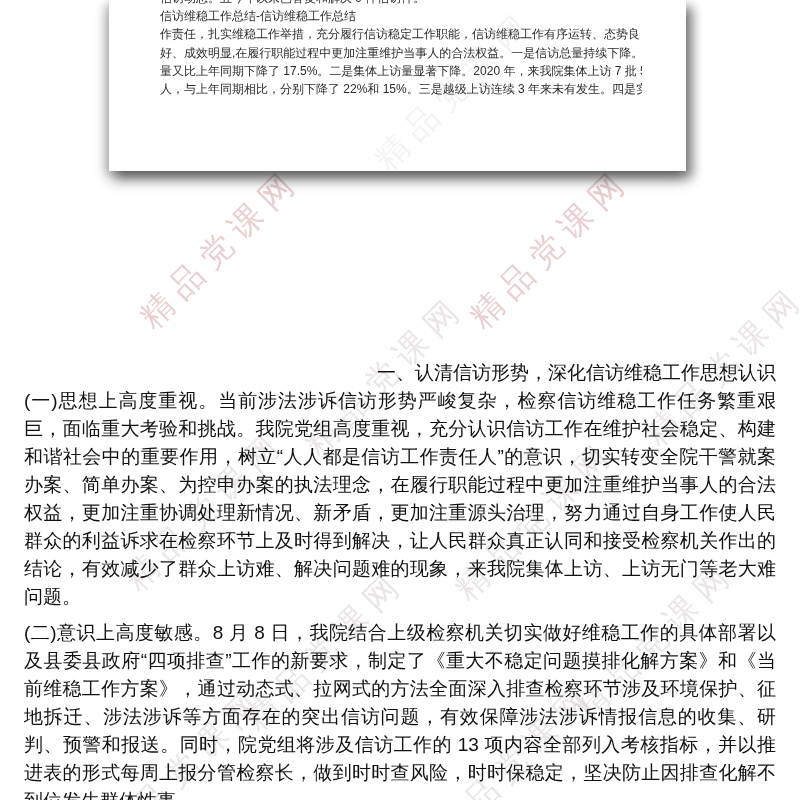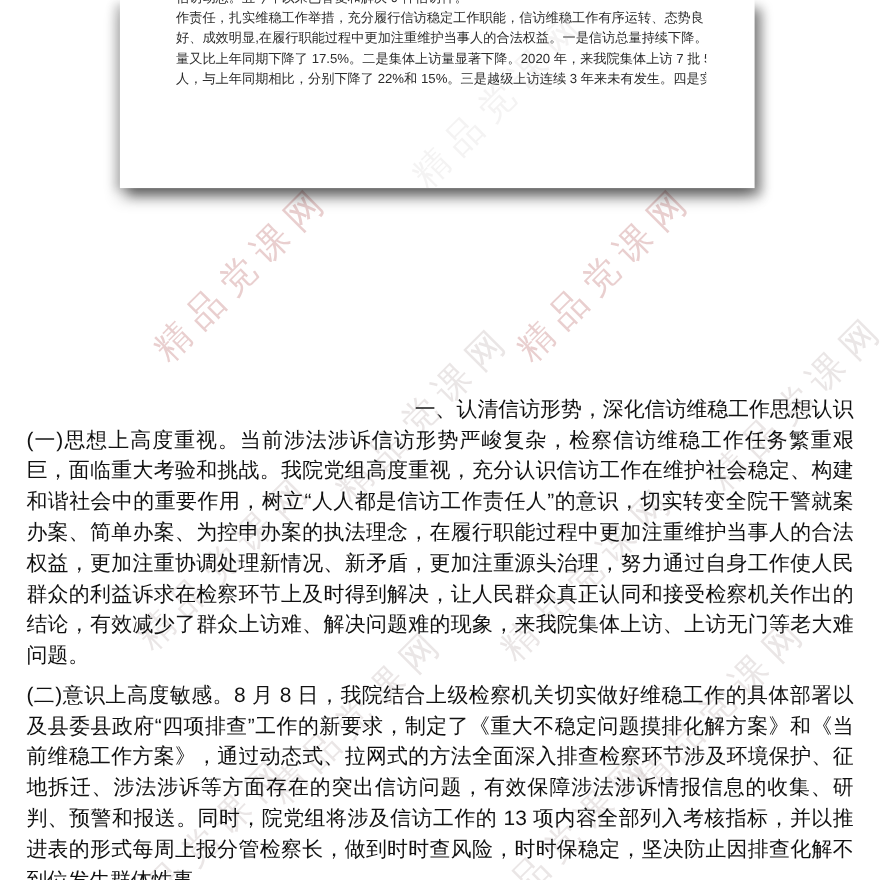--- a/index.html
+++ b/index.html
@@ -60,20 +60,21 @@
   <span class="wm gray" style="left:220px;top:628px;">精品党课网</span>
   <span class="wm gray" style="left:550px;top:618px;">精品党课网</span>
   <span class="wm gray" style="left:80px;top:745px;">精品党课网</span>
   <span class="wm gray" style="left:410px;top:741px;">精品党课网</span>
 
   <span class="wm faint" style="left:350px;top:68px;">精品党课网</span>
 
   <div class="scan-box">
     <div class="scan-text">
       <div class="scan-line">信访动态。五今年以来已答复和解决 9 件信访件。</div>
+      <div class="scan-line">信访维稳工作总结-信访维稳工作总结</div>
       <div class="scan-line">作责任，扎实维稳工作举措，充分履行信访稳定工作职能，信访维稳工作有序运转、态势良</div>
       <div class="scan-line">好、成效明显,在履行职能过程中更加注重维护当事人的合法权益。一是信访总量持续下降。</div>
       <div class="scan-line">量又比上年同期下降了 17.5%。二是集体上访量显著下降。2020 年，来我院集体上访 7 批 53</div>
       <div class="scan-line">人，与上年同期相比，分别下降了 22%和 15%。三是越级上访连续 3 年来未有发生。四是实</div>
     </div>
   </div>
 
   <div class="doc-body">
     <p class="heading">一、认清信访形势，深化信访维稳工作思想认识</p>
     <p>(一)思想上高度重视。当前涉法涉诉信访形势严峻复杂，检察信访维稳工作任务繁重艰巨，面临重大考验和挑战。我院党组高度重视，充分认识信访工作在维护社会稳定、构建和谐社会中的重要作用，树立“人人都是信访工作责任人”的意识，切实转变全院干警就案办案、简单办案、为控申办案的执法理念，在履行职能过程中更加注重维护当事人的合法权益，更加注重协调处理新情况、新矛盾，更加注重源头治理，努力通过自身工作使人民群众的利益诉求在检察环节上及时得到解决，让人民群众真正认同和接受检察机关作出的结论，有效减少了群众上访难、解决问题难的现象，来我院集体上访、上访无门等老大难问题。</p>

